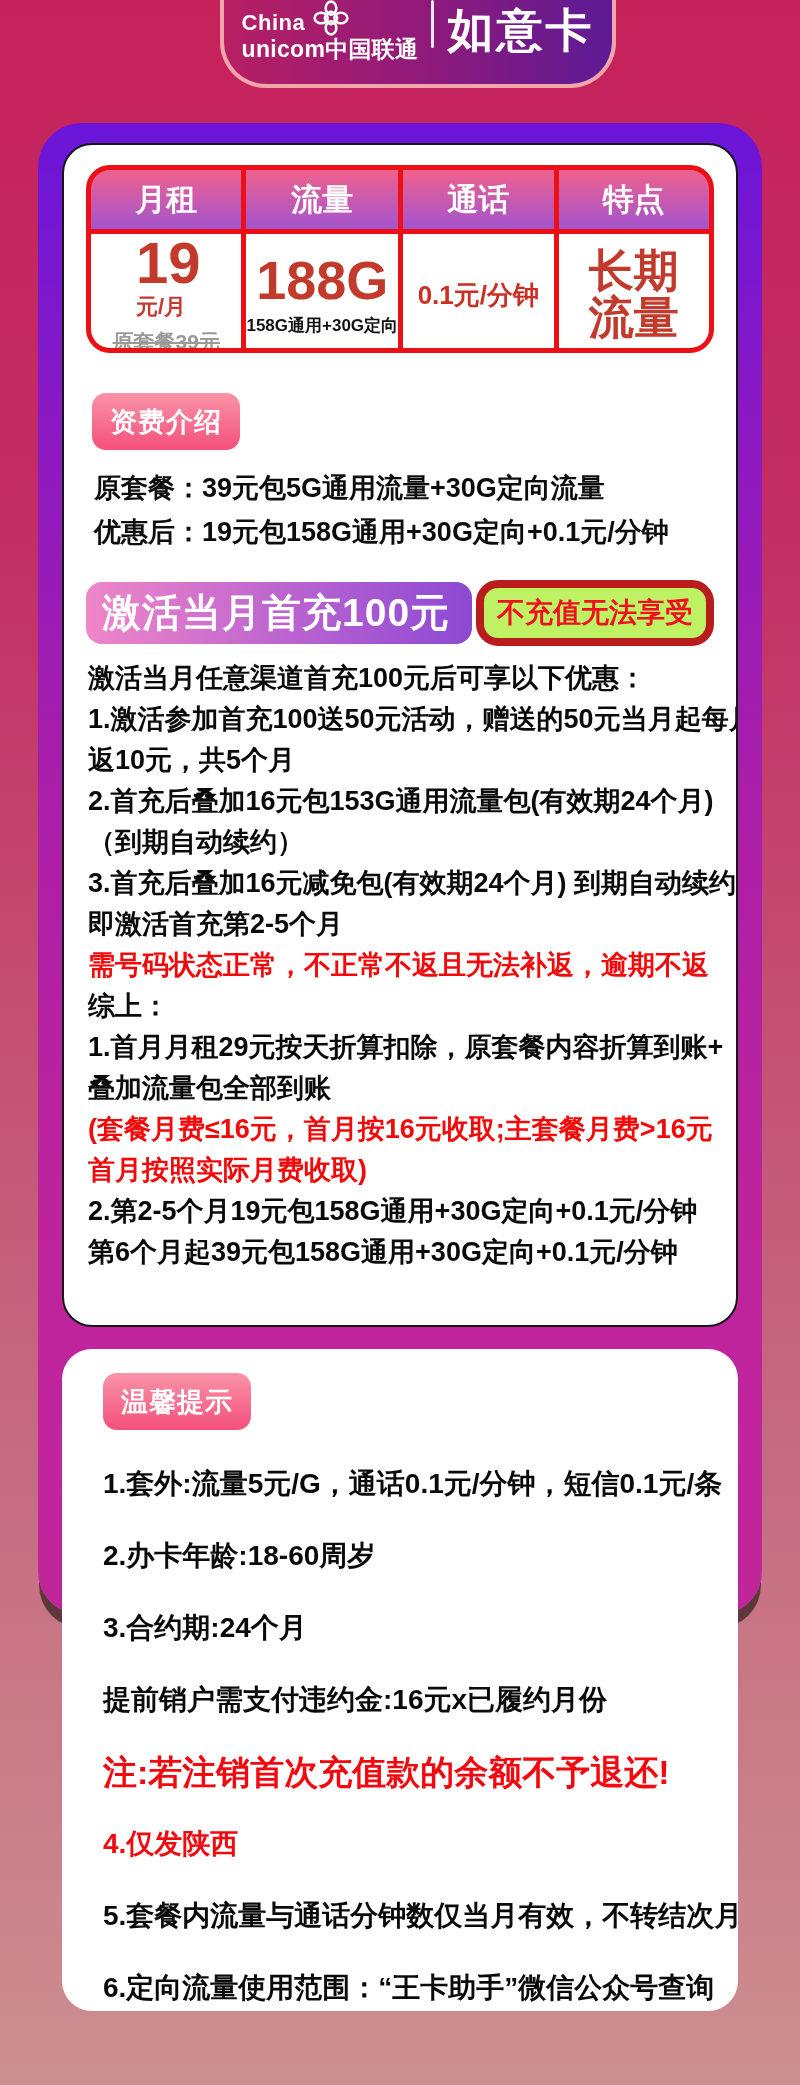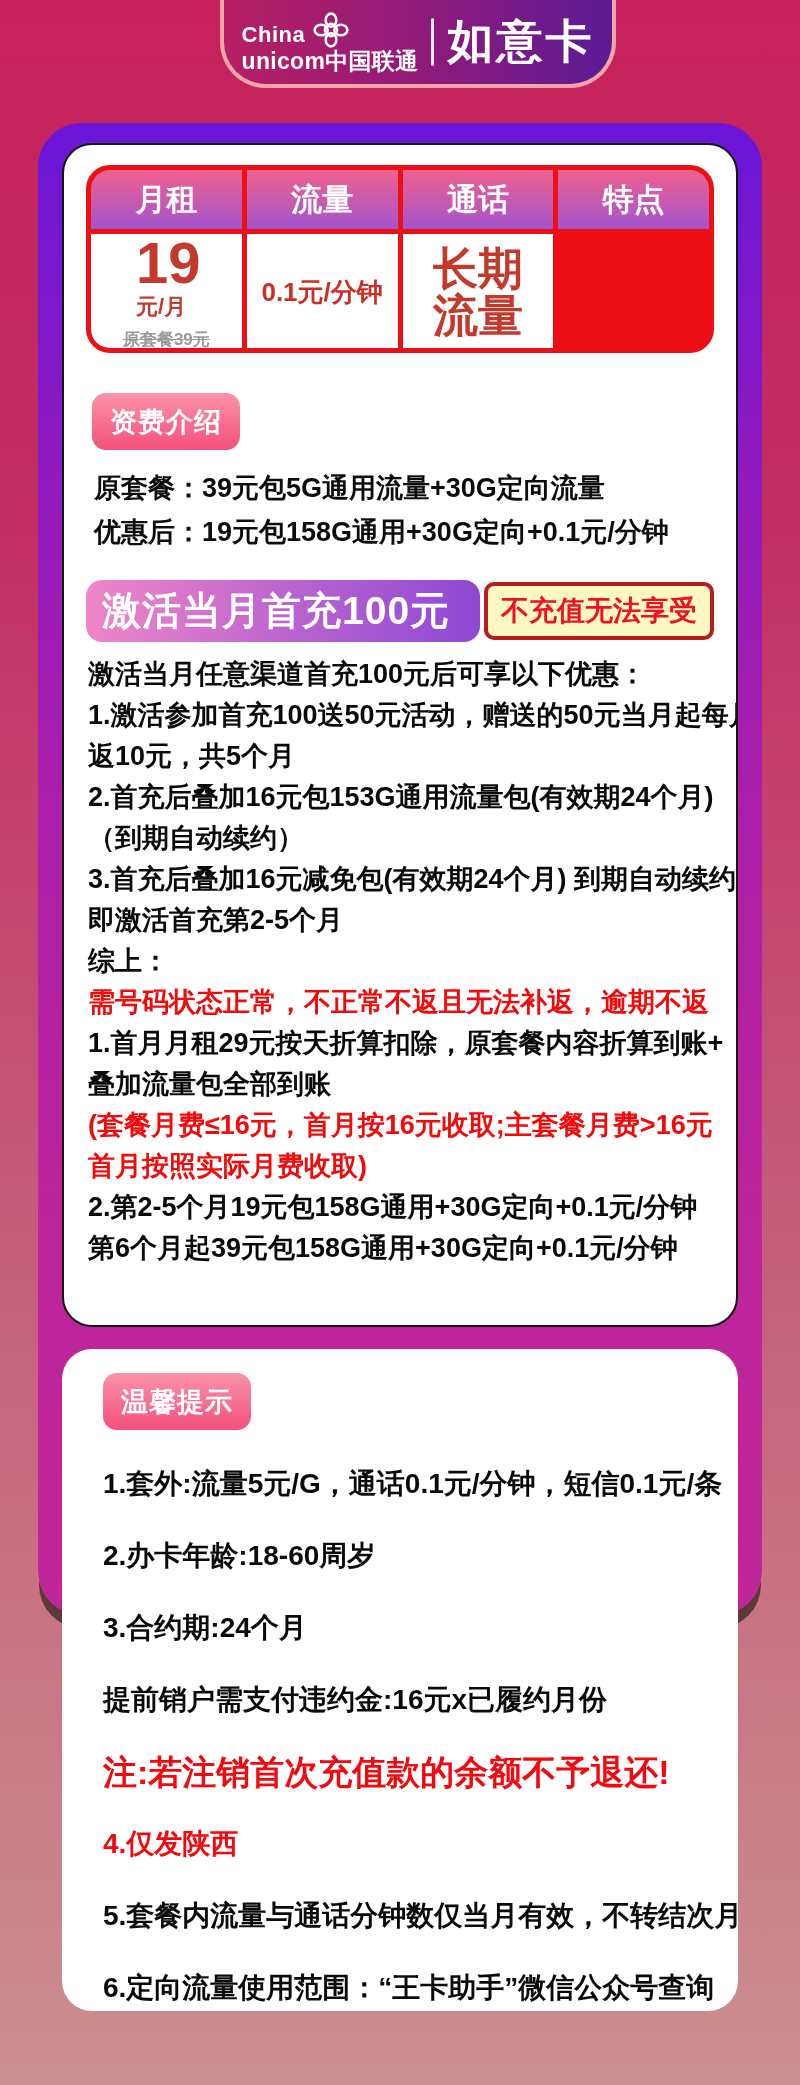--- a/index.html
+++ b/index.html
@@ -7,21 +7,21 @@
     width:800px;height:2085px;overflow:hidden;
     background:linear-gradient(180deg,#c6215b 0%,#c22e64 25%,#c5657e 65%,#cc8f90 100%);
     font-family:"Liberation Sans","DejaVu Sans",sans-serif;
     -webkit-font-smoothing:antialiased;
   }
   
   .header-banner{
     position:relative;margin-left:220px;width:396px;height:88px;box-sizing:border-box;
     background:linear-gradient(90deg,#b71f63 0%,#8c1a7c 55%,#5c1b95 100%);
     border:4px solid #f3a6aa;border-top:none;border-radius:0 0 46px 46px;
-    display:flex;align-items:center;justify-content:center;gap:13px;
+    display:flex;align-items:flex-start;justify-content:center;gap:13px;
   }
   .logo{display:flex;flex-direction:column;color:#fff;line-height:1;}
   .logo-row1{display:flex;align-items:flex-end;gap:8px;}
   .brand-en1{font-size:22px;font-weight:700;letter-spacing:.5px;padding-bottom:2px;}
   .knot{width:36px;height:36px;}
   .logo-row2{font-size:23px;font-weight:700;margin-top:2px;letter-spacing:.3px;}
   .header-divider{width:3px;height:48px;background:rgba(255,255,255,.9);border-radius:2px;}
   .product-name{font-size:46px;font-weight:800;color:#fff;letter-spacing:3px;}
   
   .main-container{
@@ -41,21 +41,21 @@
   }
   .pt-head{
     background:linear-gradient(180deg,#f0618d 0%,#a254ce 100%);
     color:#fff;font-size:31px;font-weight:800;
     display:flex;align-items:center;justify-content:center;
   }
   .pt-cell{background:#fff;display:flex;flex-direction:column;align-items:center;justify-content:center;}
   .price-line{display:flex;align-items:baseline;color:#c23a2c;flex-direction:column;}
   .price-big{font-size:58px;font-weight:800;line-height:1;}
   .price-unit{font-size:22px;font-weight:700;margin-left:2px;}
-  .price-orig{font-size:17px;font-weight:700;color:#9a9a9a;text-decoration:line-through;margin-top:6px;}
+  .price-orig{font-size:21px;font-weight:700;color:#9a9a9a;text-decoration:line-through;margin-top:6px;}
   .data-amount{font-size:54px;font-weight:800;color:#c23a2c;line-height:1;}
   .data-detail{font-size:17px;font-weight:700;color:#111;margin-top:7px;white-space:nowrap;}
   .call-rate{font-size:26px;font-weight:800;color:#cb2f23;white-space:nowrap;}
   .feature-line{font-size:45px;font-weight:800;color:#c23a2c;line-height:1.04;}
   
   .badge{
     display:inline-flex;align-items:center;justify-content:center;
     width:148px;height:57px;border-radius:14px;
     background:linear-gradient(180deg,#fa93a8 0%,#f4507b 100%);
     color:#fff;font-size:27px;font-weight:800;letter-spacing:1px;
@@ -65,21 +65,21 @@
   .fee-lines{margin:16px 0 0 8px;font-size:27px;font-weight:700;color:#0d0d0d;line-height:44px;}
   
   .activation-row{display:flex;align-items:center;margin-top:26px;}
   .activation-banner{
     width:438px;height:62px;box-sizing:border-box;border-radius:16px;
     background:linear-gradient(90deg,#ef86c8 0%,#b862d0 55%,#8d49d3 100%);
     color:#fff;font-size:39px;font-weight:800;letter-spacing:1px;
     display:flex;align-items:center;padding-left:16px;white-space:nowrap;
   }
   .no-recharge{
-    height:50px;box-sizing:content-box;border:4px solid #b91c1c;border-radius:10px;background:#fef9c3;
+    height:50px;box-sizing:content-box;border:8px solid #b91c1c;border-radius:22px;background:#bef264;
     color:#ef1120;font-size:28px;font-weight:700;display:flex;align-items:center;
     padding:0 13px;margin-left:4px;white-space:nowrap;
   }
   .activation-text{margin:12px 2px 0;font-size:27px;font-weight:700;color:#0a0a0a;line-height:41px;}
   .pline{white-space:nowrap;}
   .pline.red{color:#f20a0a;}
   
   .tips-text{margin-top:2px;font-size:28px;font-weight:700;color:#0a0a0a;}
   .tips-text .tline{margin-top:36px;line-height:36px;white-space:nowrap;}
   .tline.red{color:#f2080f;}
@@ -121,20 +121,24 @@
       <div class="pt-head">特点</div>
 
       <div class="pt-cell">
         <div class="price-line">
           <span class="price-big">19</span>
           <span class="price-unit">元/月</span>
         </div>
         <div class="price-orig">原套餐39元</div>
       </div>
 
+      <div class="pt-cell">
+        <div class="data-amount">188G</div>
+        <div class="data-detail">158G通用+30G定向</div>
+      </div>
 
       <div class="pt-cell">
         <div class="call-rate">0.1元/分钟</div>
       </div>
 
       <div class="pt-cell">
         <div class="feature-line">长期</div>
         <div class="feature-line">流量</div>
       </div>
     </div>
@@ -152,22 +156,22 @@
     </div>
 
     <div class="activation-text">
       <div class="pline">激活当月任意渠道首充100元后可享以下优惠：</div>
       <div class="pline">1.激活参加首充100送50元活动，赠送的50元当月起每月</div>
       <div class="pline">返10元，共5个月</div>
       <div class="pline">2.首充后叠加16元包153G通用流量包(有效期24个月)</div>
       <div class="pline">（到期自动续约）</div>
       <div class="pline">3.首充后叠加16元减免包(有效期24个月) 到期自动续约</div>
       <div class="pline">即激活首充第2-5个月</div>
+      <div class="pline red">需号码状态正常，不正常不返且无法补返，逾期不返</div>
       <div class="pline">综上：</div>
-      <div class="pline red">需号码状态正常，不正常不返且无法补返，逾期不返</div>
       <div class="pline">1.首月月租29元按天折算扣除，原套餐内容折算到账+</div>
       <div class="pline">叠加流量包全部到账</div>
       <div class="pline red">(套餐月费≤16元，首月按16元收取;主套餐月费&gt;16元</div>
       <div class="pline red">首月按照实际月费收取)</div>
       <div class="pline">2.第2-5个月19元包158G通用+30G定向+0.1元/分钟</div>
       <div class="pline">第6个月起39元包158G通用+30G定向+0.1元/分钟</div>
     </div>
   </div>
 
   <div class="card card2">

